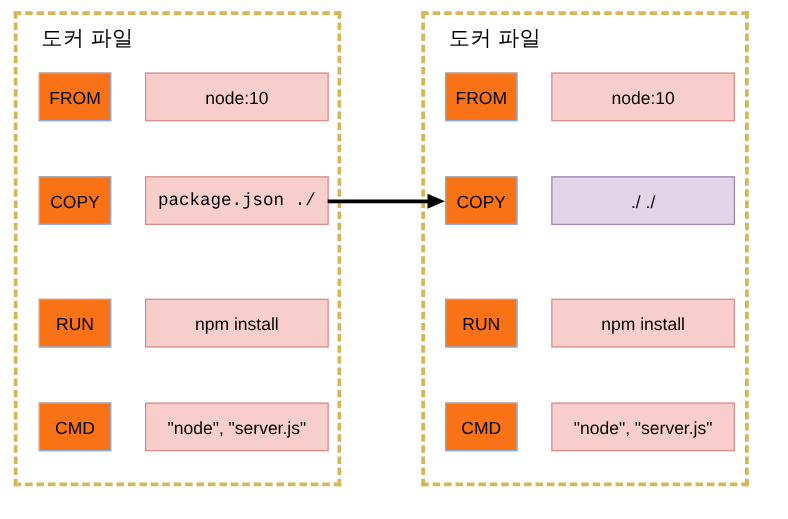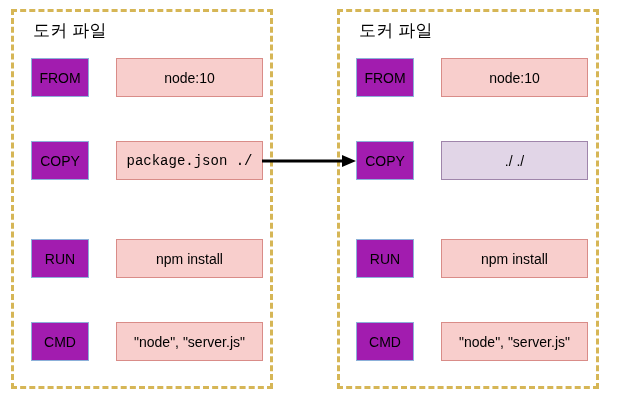--- a/index.html
+++ b/index.html
@@ -36,21 +36,21 @@
     white-space: nowrap;
     letter-spacing: 0.2px;
   }
 
   
   .kw-box {
     position: absolute;
     box-sizing: border-box;
     width: 58px;
     height: 39px;
-    background: #a21caf;
+    background: #f97316;
     border: 1px solid #8cb0d9;
     display: flex;
     align-items: center;
     justify-content: center;
     font-size: 14px;
     color: #000000;
     white-space: nowrap;
   }
 
   

